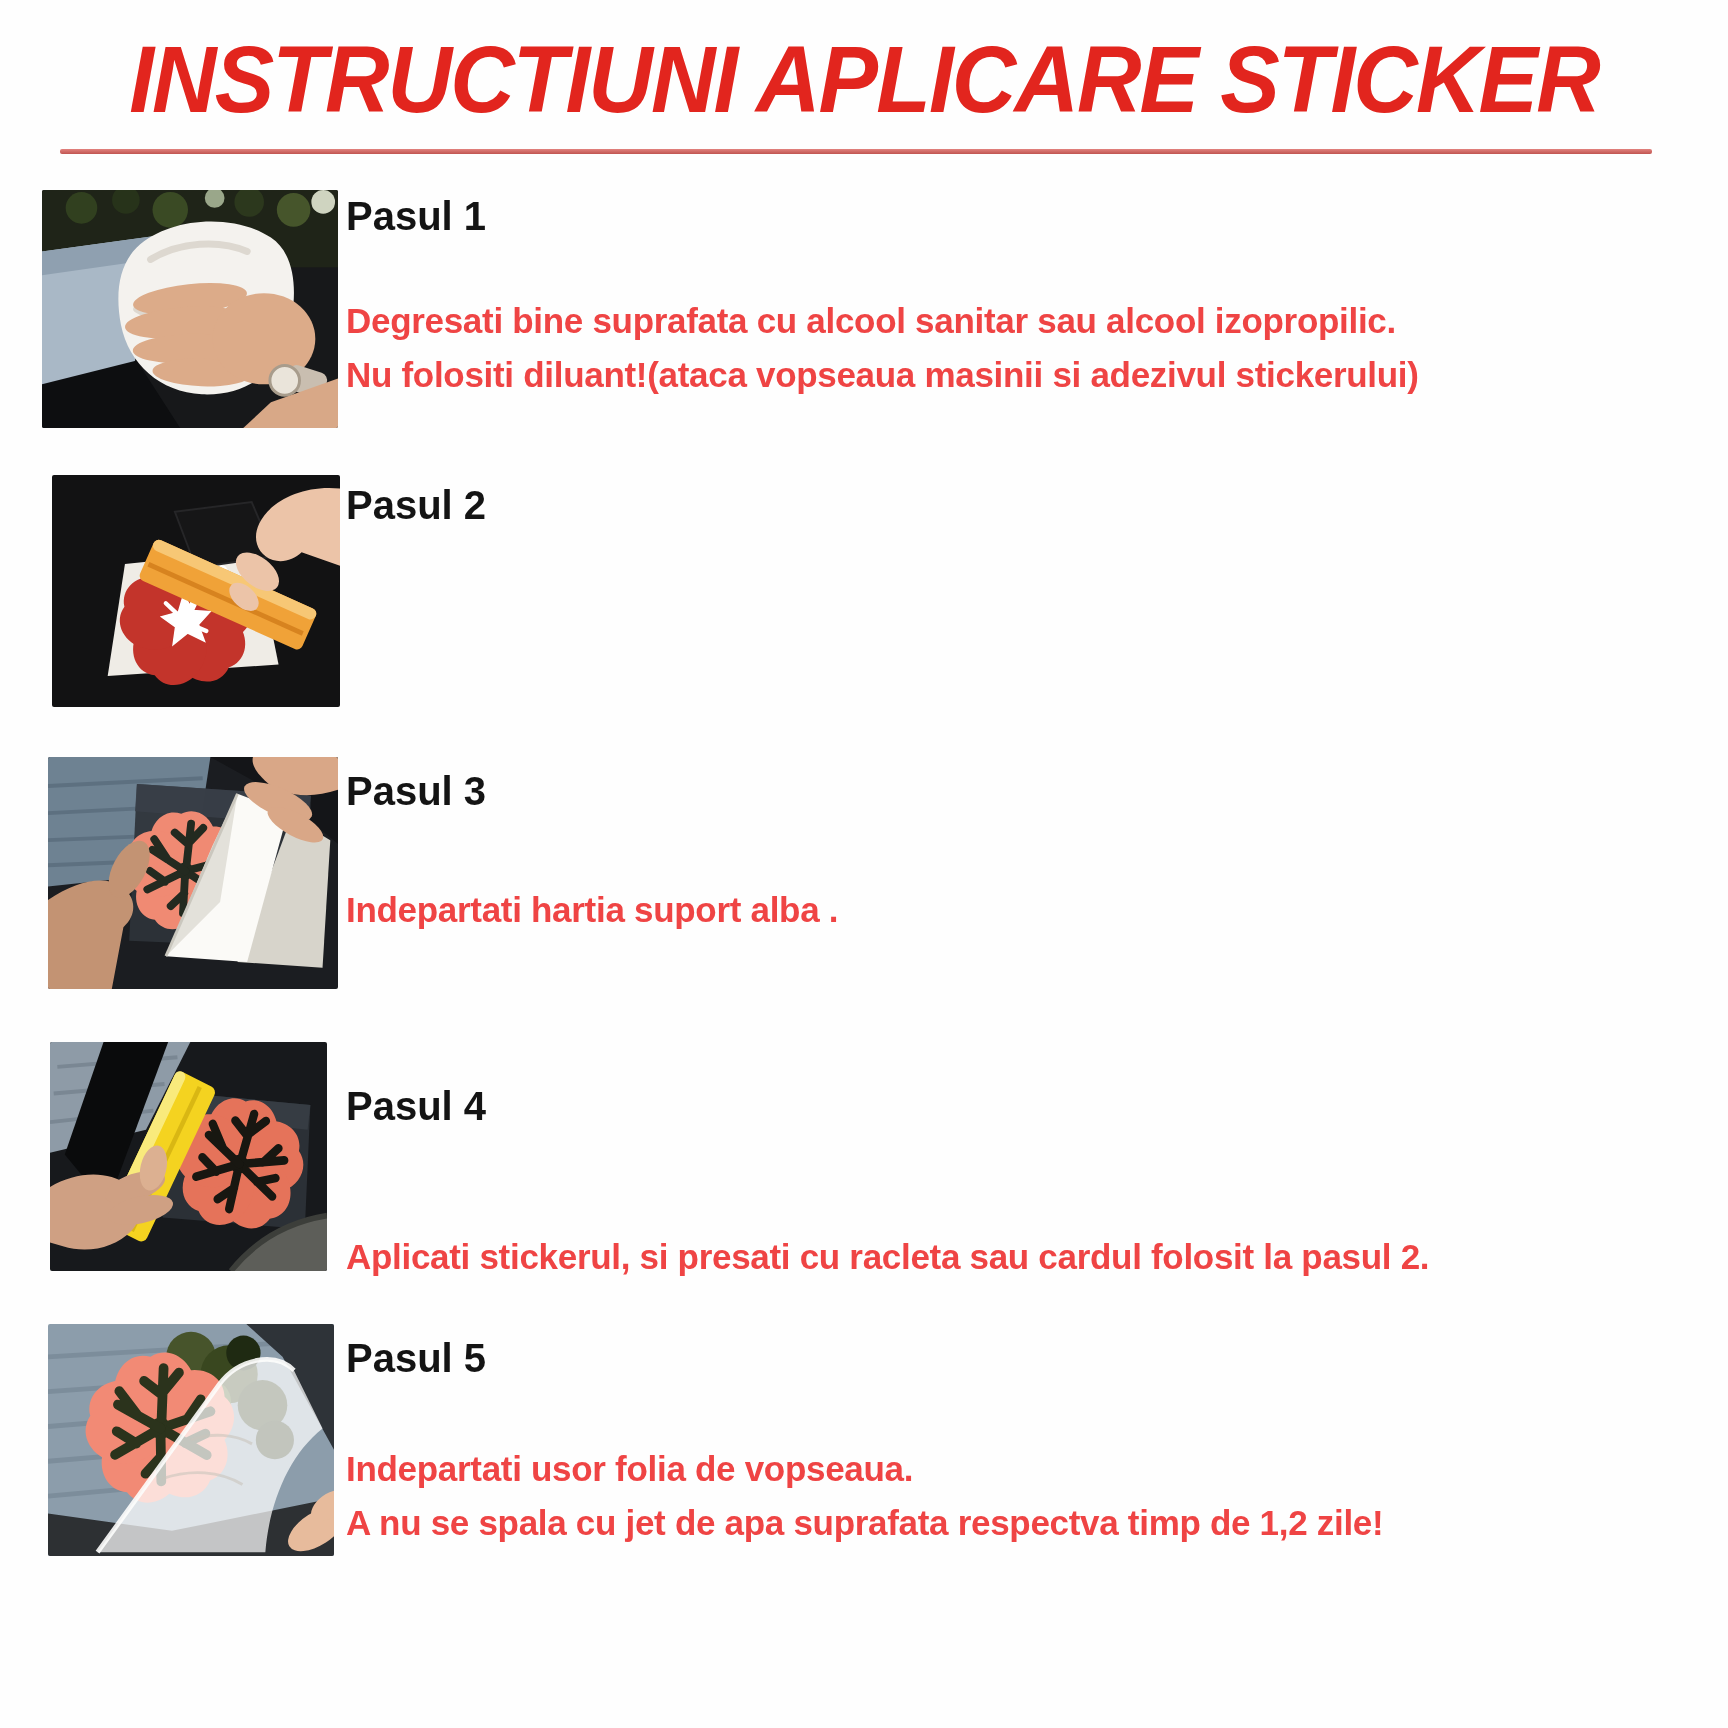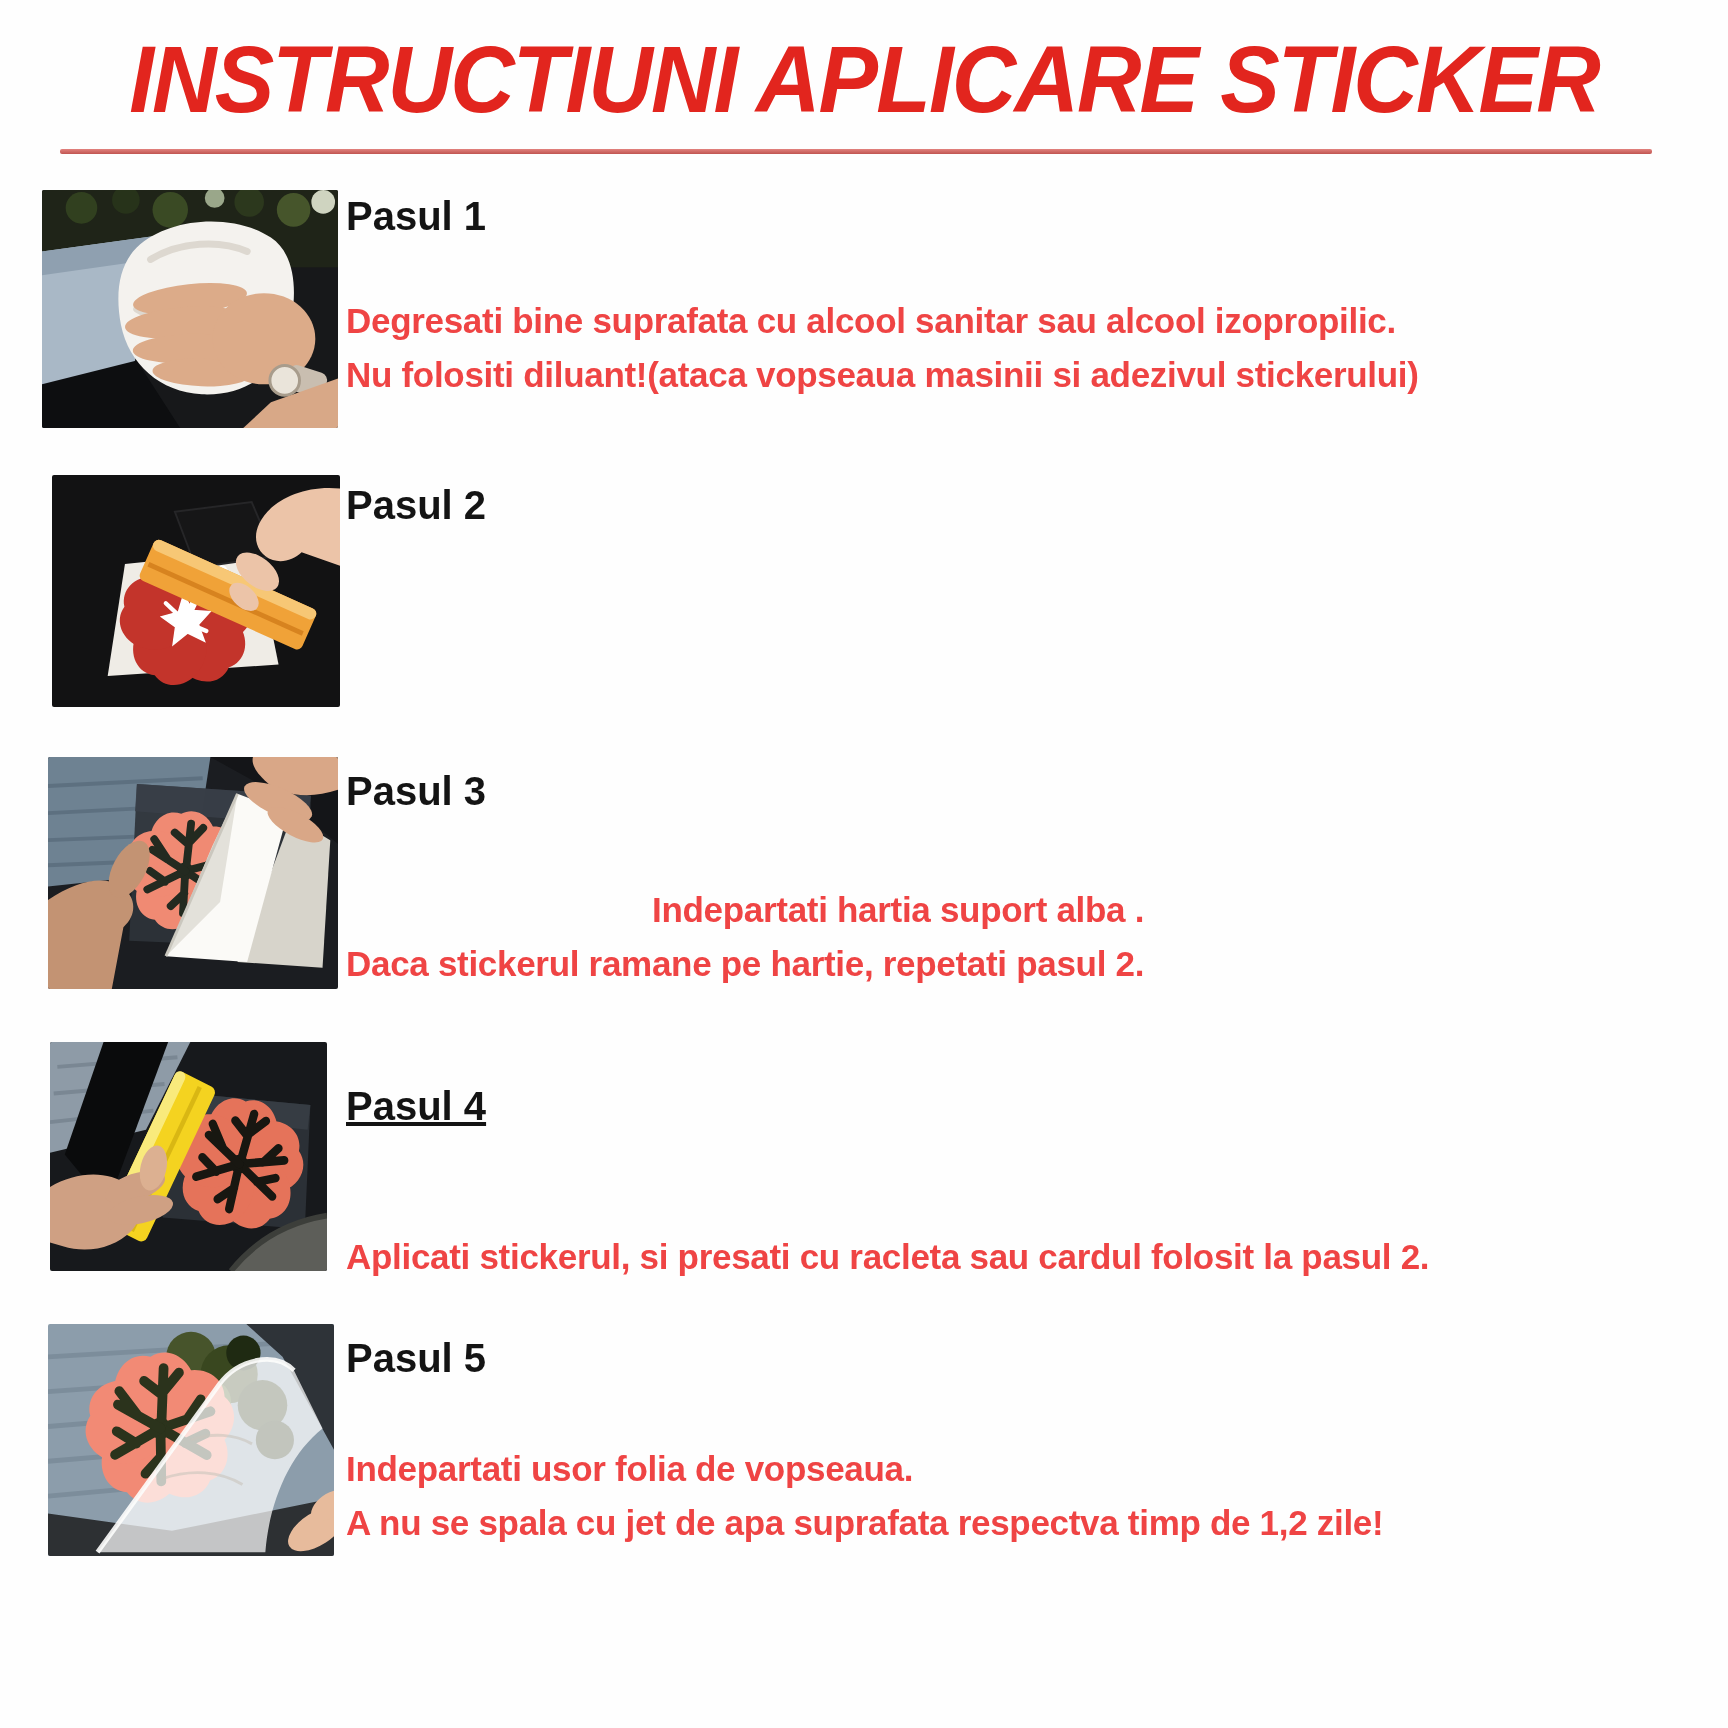--- a/index.html
+++ b/index.html
@@ -44,21 +44,21 @@
   .s2 .heading{top:18px;}
   .s2 .body{top:128px;}
 
   .s3{top:755px;height:250px;text-align:right;}
   .s3 .photo{left:48px;top:2px;width:290px;height:232px;}
   .s3 .heading{top:14px;}
   .s3 .body{top:128px;}
 
   .s4{top:1042px;height:250px;}
   .s4 .photo{left:50px;top:0;width:277px;height:229px;}
-  .s4 .heading{top:42px;text-decoration:underline;}
+  .s4 .heading{top:42px;}
   .s4 .body{top:144px;margin-top:44px;}
 
   .s5{top:1322px;height:250px;}
   .s5 .photo{left:48px;top:2px;width:286px;height:232px;}
   .s5 .heading{top:14px;}
   .s5 .body{top:120px;}
 </style>
 </head>
 <body>
 
@@ -183,21 +183,20 @@
       </g>
       <g fill="#d9a787">
         <path d="M212 0 L300 0 L300 34 C270 44 240 40 224 24 C216 16 210 8 212 0 Z"></path>
         <ellipse cx="238" cy="46" rx="38" ry="14" transform="rotate(24 238 46)"></ellipse>
         <ellipse cx="256" cy="70" rx="32" ry="12" transform="rotate(28 256 70)"></ellipse>
       </g>
     </svg>
     <h2 class="heading">Pasul 3</h2>
     <div class="body">
       <div class="line">Indepartati hartia suport alba .</div>
-      <div class="line">Daca stickerul ramane pe hartie, repetati pasul 2.</div>
     </div>
   </section>
 
   <section class="step s4">
     <svg class="photo" viewBox="0 0 300 240" preserveAspectRatio="none">
       <rect width="300" height="240" fill="#17191c"></rect>
       <polygon points="0,0 152,0 104,92 0,116" fill="#8e9ba7"></polygon>
       <g stroke="#7a8793" stroke-width="4" fill="none">
         <line x1="8" y1="26" x2="138" y2="16"></line>
         <line x1="4" y1="54" x2="124" y2="44"></line>

